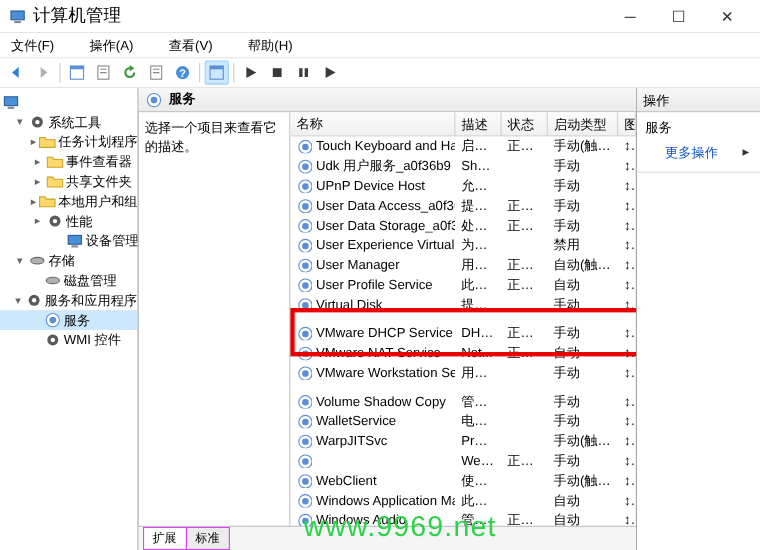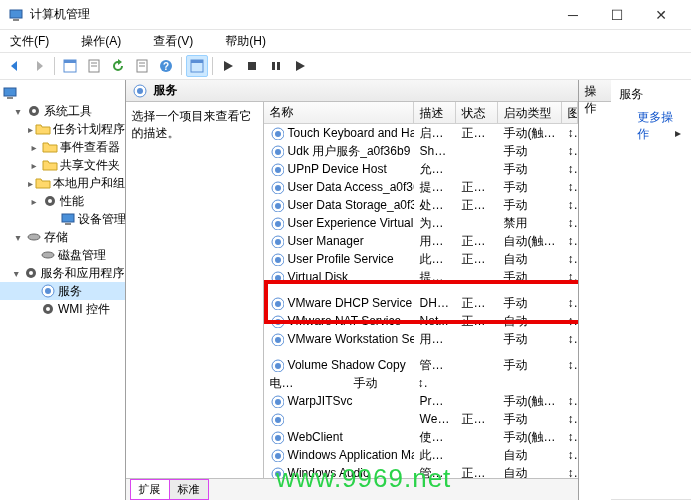--- a/index.html
+++ b/index.html
@@ -1,19 +1,19 @@
 <!DOCTYPE html>
 <html><head>
 <meta charset="utf-8">
 <style>
 *{box-sizing:border-box;margin:0;padding:0}
 body{font-family:"Microsoft YaHei","Segoe UI",Tahoma,sans-serif;font-size:12px;color:#000;background:#fff;width:691px;height:500px;overflow:hidden;position:relative}
 .titlebar{height:30px;display:flex;align-items:center;padding:0 8px;background:#fff;border-bottom:1px solid #e5e5e5}
 .titlebar .icon{width:16px;height:16px;margin-right:6px}
-.titlebar .title{flex:1;font-size:12px;color:#000}
+.titlebar .title{flex:1;font-size:16px;color:#000}
 .winbtn{display:flex;gap:0}
 .winbtn div{width:44px;height:30px;display:flex;align-items:center;justify-content:center;font-size:14px;color:#333}
 .menubar{height:22px;display:flex;align-items:flex-end;padding:0 4px;gap:20px;background:#fff}
 .menubar div{padding:2px 6px}
 .toolbar{height:28px;display:flex;align-items:center;padding:0 4px;gap:2px;background:#fff;border-top:1px solid #e5e5e5;border-bottom:1px solid #e5e5e5}
 .tbtn{width:22px;height:22px;display:flex;align-items:center;justify-content:center;border:1px solid transparent;border-radius:2px}
 .tbtn.sel{background:#cce8ff;border-color:#99d1ff}
 .tsep{width:1px;height:18px;background:#ccc;margin:0 2px}
 .body{display:flex;height:420px}
 .tree{width:134px;background:#fff;border-right:1px solid #a0a0a0;padding:4px 0;overflow:hidden}
@@ -35,21 +35,21 @@
 .c-name{width:150px;display:flex;align-items:center;gap:4px}
 .c-desc{width:42px}
 .c-stat{width:42px}
 .c-start{width:64px}
 .c-log{width:16px}
 .svcico{width:14px;height:14px;flex-shrink:0}
 .hilite{position:absolute;border:4px solid #e90000;pointer-events:none;z-index:5}
 .tabbar{height:22px;display:flex;align-items:flex-end;padding-left:4px;border-top:1px solid #c0c0c0;background:#f5f5f5}
 .tab{padding:2px 8px;border:1px solid #d946ef;background:#fff;font-size:11px;margin-right:-1px}
 .tab.inactive{background:#ececec}
-.actions{width:120px;display:flex;flex-direction:row}
+.actions{width:120px;display:flex;flex-direction:column}
 .acthdr{height:22px;background:linear-gradient(#f7f7f7,#eaeaea);border-bottom:1px solid #c0c0c0;padding:3px 6px;font-size:12px}
 .actsec{padding:4px 8px;border-bottom:1px solid #e0e0e0}
 .actsec .hd{font-size:12px;padding:2px 0}
 .actitem{padding:4px 2px 4px 18px;color:#15c}
 .watermark{position:absolute;left:276px;bottom:6px;font-size:26px;color:#2bd34a;letter-spacing:1px;font-family:Arial;z-index:10;pointer-events:none}
 svg{display:block}
 </style>
 </head>
 <body>
 
@@ -511,20 +511,28 @@
                   </svg>
                 </span>
                 <span>Volume Shadow Copy</span>
               </div>
               <div class="cell c-desc">管理...</div>
               <div class="cell c-stat"></div>
               <div class="cell c-start">手动</div>
               <div class="cell c-log">↕</div>
             </div>
             <div class="row">
+              <div class="cell c-name">
+                <span class="svcico">
+                  <svg width="14" height="14">
+                    <use href="#i-svc"></use>
+                  </svg>
+                </span>
+                <span>WalletService</span>
+              </div>
               <div class="cell c-desc">电子...</div>
               <div class="cell c-stat"></div>
               <div class="cell c-start">手动</div>
               <div class="cell c-log">↕</div>
             </div>
             <div class="row">
               <div class="cell c-name">
                 <span class="svcico">
                   <svg width="14" height="14">
                     <use href="#i-svc"></use>

